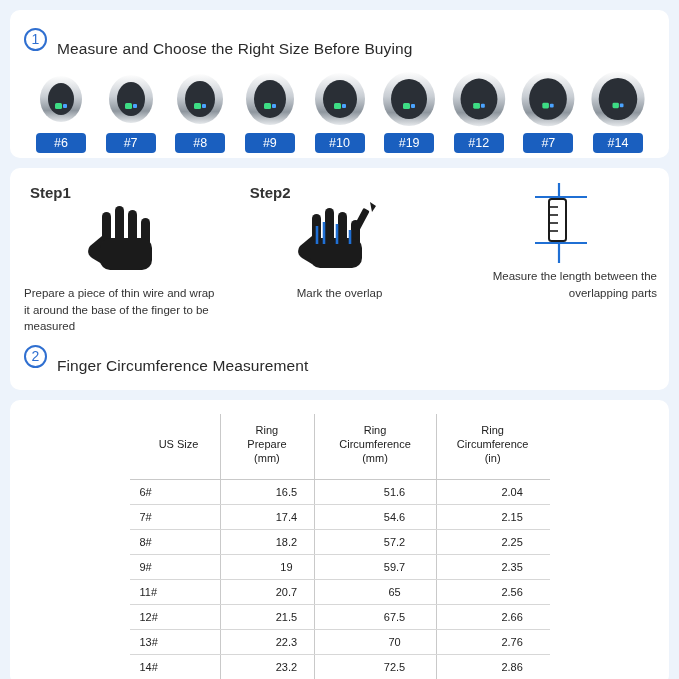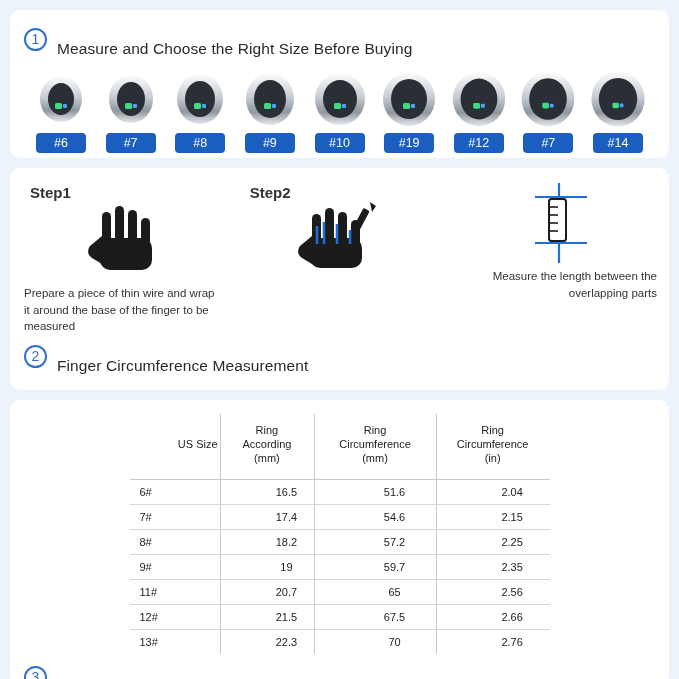--- a/index.html
+++ b/index.html
@@ -113,21 +113,21 @@
     font-weight: normal;
     line-height: 1.25;
     padding: 10px 2px 14px 1px;
     vertical-align: middle;
   }
   table.size-table thead th { border-bottom: 1px solid #c9c9c9; }
   table.size-table tbody td { border-bottom: 1px solid #d7d7d7; padding-left: 40px; }
   table.size-table tbody tr:last-child td { border-bottom: 0; }
   table.size-table th + th, table.size-table td + td { border-left: 1px solid #c9c9c9; }
   table.size-table td:first-child, table.size-table th:first-child { text-align: left; padding-left: 10px; width: 88px; }
-  table.size-table th:first-child { text-align: right; }
+  table.size-table th:first-child { text-align: center; }
   .col-d { width: 92px; }
   .col-cm { width: 118px; }
   .col-ci { width: 110px; }
   .table-foot { padding: 4px 14px 0 14px; }
 </style>
 </head>
 <body>
 
 <div class="page">
 
@@ -358,20 +358,21 @@
               <line x1="53" y1="24" x2="53" y2="44"></line>
               <line x1="66" y1="30" x2="66" y2="44"></line>
               <line x1="33" y1="26" x2="33" y2="44"></line>
             </g>
             <g>
               <rect x="74" y="8" width="7" height="22" rx="1.5" transform="rotate(28 77 19)" fill="#1b1b1b"></rect>
               <polygon points="86,2 92,6 88,12" fill="#1b1b1b"></polygon>
             </g>
           </svg>
         </div>
+        <div class="step-text">Mark the overlap</div>
       </div>
 
       <div class="step step3">
         <div class="step-art">
           <svg width="92" height="84" viewBox="0 0 92 84">
             <line x1="46" y1="2" x2="46" y2="82" stroke="#1f6fd4" stroke-width="2.2"></line>
             <line x1="22" y1="16" x2="74" y2="16" stroke="#1f6fd4" stroke-width="2.2"></line>
             <line x1="22" y1="62" x2="74" y2="62" stroke="#1f6fd4" stroke-width="2.2"></line>
             <rect x="36" y="18" width="17" height="42" rx="2.5" fill="#fff" stroke="#1b1b1b" stroke-width="2"></rect>
             <g stroke="#1b1b1b" stroke-width="1.6">
@@ -395,21 +396,21 @@
 
   <div class="card" id="card-table">
     <table class="size-table">
       <thead>
         <tr>
           <th>
             <span>US Size</span>
           </th>
           <th class="col-d">
             <span>Ring</span><br>
-            <span>According</span><br>
+            <span>Prepare</span><br>
             <span>(mm)</span>
           </th>
           <th class="col-cm">
             <span>Ring</span><br>
             <span>Circumference</span><br>
             <span>(mm)</span>
           </th>
           <th class="col-ci">
             <span>Ring</span><br>
             <span>Circumference</span><br>
@@ -453,20 +454,26 @@
           <td>21.5</td>
           <td>67.5</td>
           <td>2.66</td>
         </tr>
         <tr>
           <td>13#</td>
           <td>22.3</td>
           <td>70</td>
           <td>2.76</td>
         </tr>
+        <tr>
+          <td>14#</td>
+          <td>23.2</td>
+          <td>72.5</td>
+          <td>2.86</td>
+        </tr>
       </tbody>
     </table>
 
     <div class="sec-head table-foot">
       <div class="badge">3</div>
       <div class="sec-title">Match the Corresponding Size According to the Size Table</div>
     </div>
   </div>
 
 </div>

